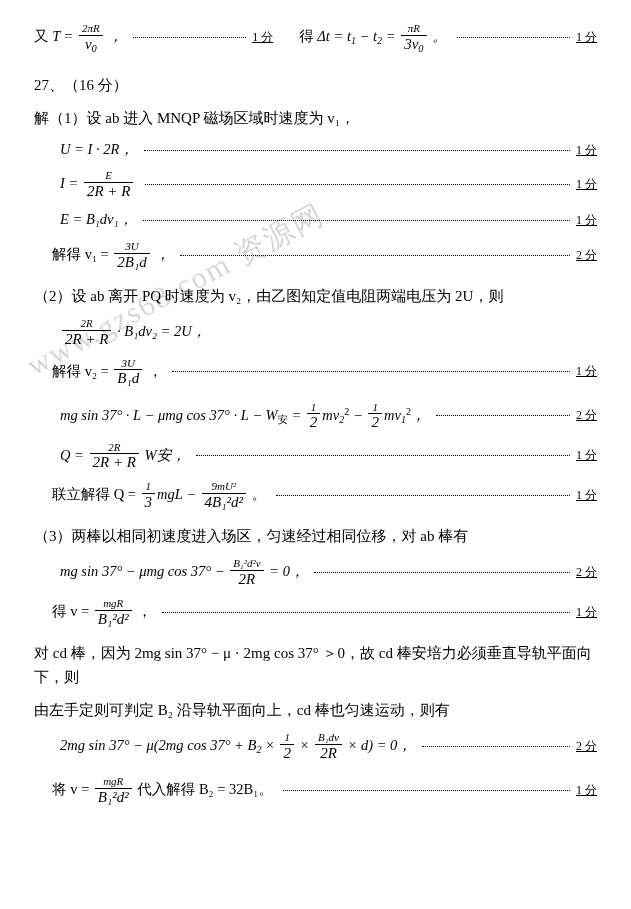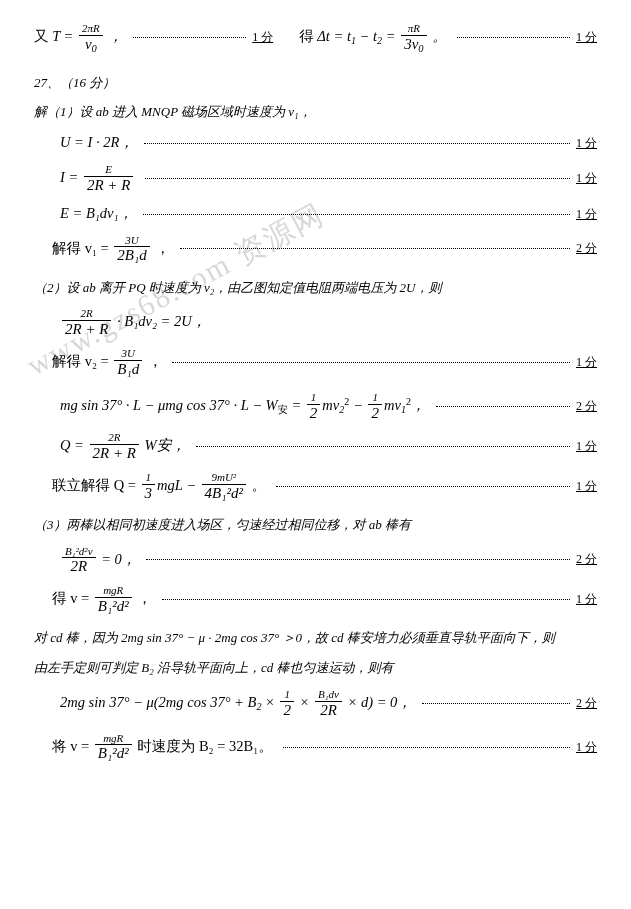--- a/index.html
+++ b/index.html
@@ -76,23 +76,22 @@
   }
   .frac .num { display: block; padding: 0 3px; font-size: 11px; }
   .frac .den { display: block; border-top: 1px solid #000; padding: 0 3px; font-size: 15px; }
   .sub { font-size: 0.7em; vertical-align: -0.28em; font-style: italic; }
   .sup { font-size: 0.7em; vertical-align: 0.45em; font-style: normal; }
   .nosub { font-style: normal; }
   .eq { font-style: italic; white-space: nowrap; }
   .roman { font-style: normal; }
   p.para {
     margin: 0 0 9px 0;
-    font-size: 13px;
+    font-size: 15px;
     line-height: 1.6;
-    font-style: italic;
   }
 </style>
 </head>
 <body>
 
 <div class="page">
 
   <div class="watermark">www.gzs68.com 资源网</div>
 
   <div class="content">
@@ -207,20 +206,21 @@
       <span class="dots"></span>
       <span class="score">1 分</span>
     </div>
 
     <div class="spacer-s"></div>
 
     <p class="para">（3）两棒以相同初速度进入场区，匀速经过相同位移，对 ab 棒有</p>
 
     <div class="line indent">
       <span class="eq">
+        <span>mg sin 37° − μmg cos 37° −</span>
         <span class="frac"><span class="num">B₁²d²v</span><span class="den">2R</span></span>
         <span>= 0，</span>
       </span>
       <span class="dots"></span>
       <span class="score">2 分</span>
     </div>
 
     <div class="line indent2">
       <span class="eq">
         <span class="roman">得 v =</span>
@@ -246,20 +246,20 @@
       <span class="dots"></span>
       <span class="score">2 分</span>
     </div>
 
     <div class="spacer-s"></div>
 
     <div class="line indent2">
       <span class="eq">
         <span class="roman">将 v =</span>
         <span class="frac"><span class="num">mgR</span><span class="den">B₁²d²</span></span>
-        <span class="roman">时速度为 B₂ = 32B₁。</span>
+        <span class="roman">代入解得 B₂ = 32B₁。</span>
       </span>
       <span class="dots"></span>
       <span class="score">1 分</span>
     </div>
 
   </div>
 </div>
 
 </body></html>

